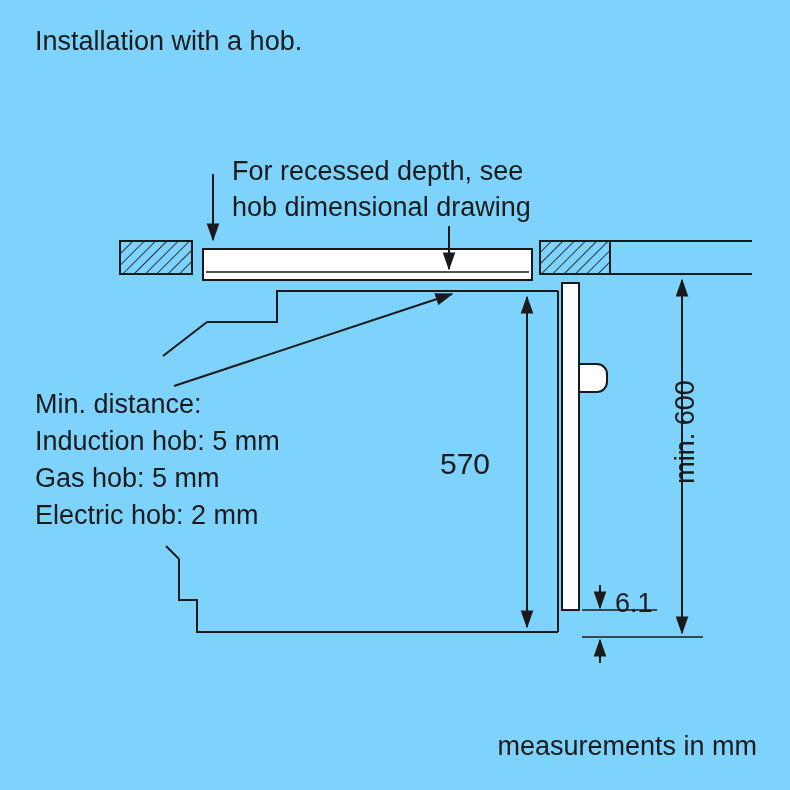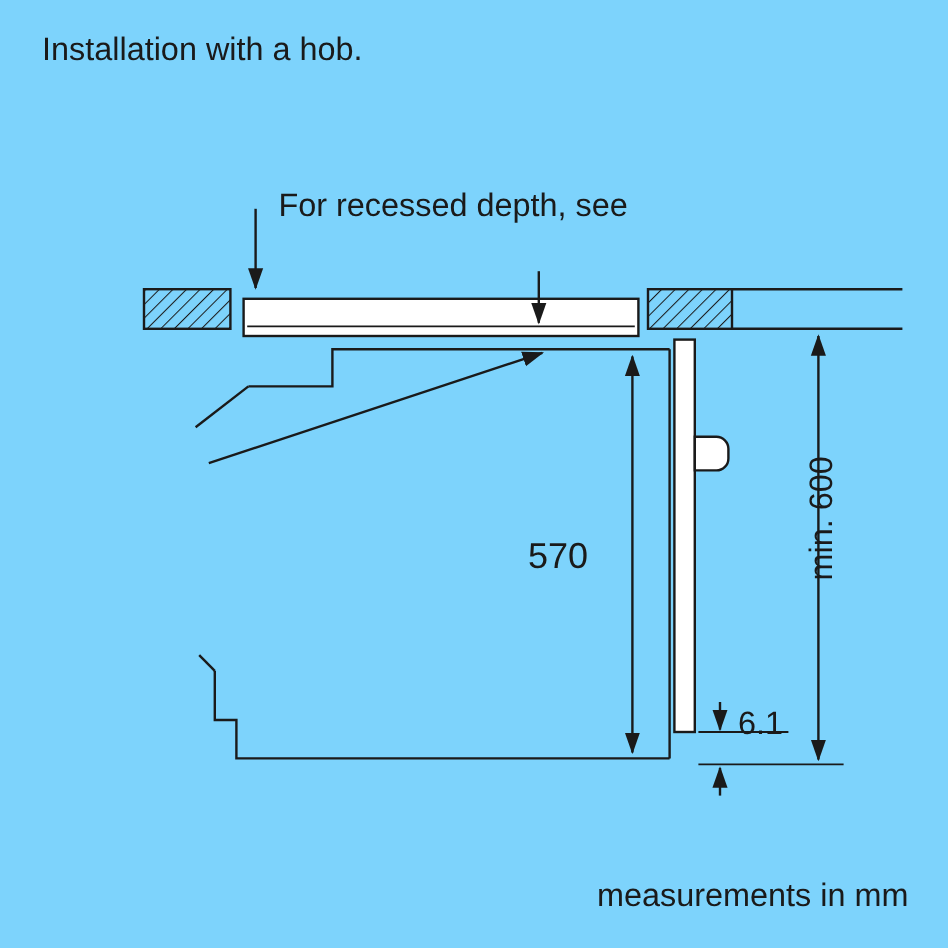--- a/index.html
+++ b/index.html
@@ -72,22 +72,29 @@
       <line x1="582" y1="637" x2="703" y2="637" stroke-width="1.5"></line>
       <line x1="600" y1="585" x2="600" y2="608" marker-end="url(#ah)"></line>
       <line x1="600" y1="663" x2="600" y2="640" marker-end="url(#ah)"></line>
     </g>
   </svg>
 
   <div class="txt title">Installation with a hob.</div>
 
   <div class="txt annotation">
     <div>For recessed depth, see</div>
+    <div>hob dimensional drawing</div>
   </div>
 
+  <div class="txt min-distance">
+    <div>Min. distance:</div>
+    <div>Induction hob: 5 mm</div>
+    <div>Gas hob: 5 mm</div>
+    <div>Electric hob: 2 mm</div>
+  </div>
 
   <div class="txt dim-570">570</div>
 
   <div class="txt dim-600">min. 600</div>
 
   <div class="txt dim-75">6.1</div>
 
   <div class="txt footer">measurements in mm</div>
 
 </div>

